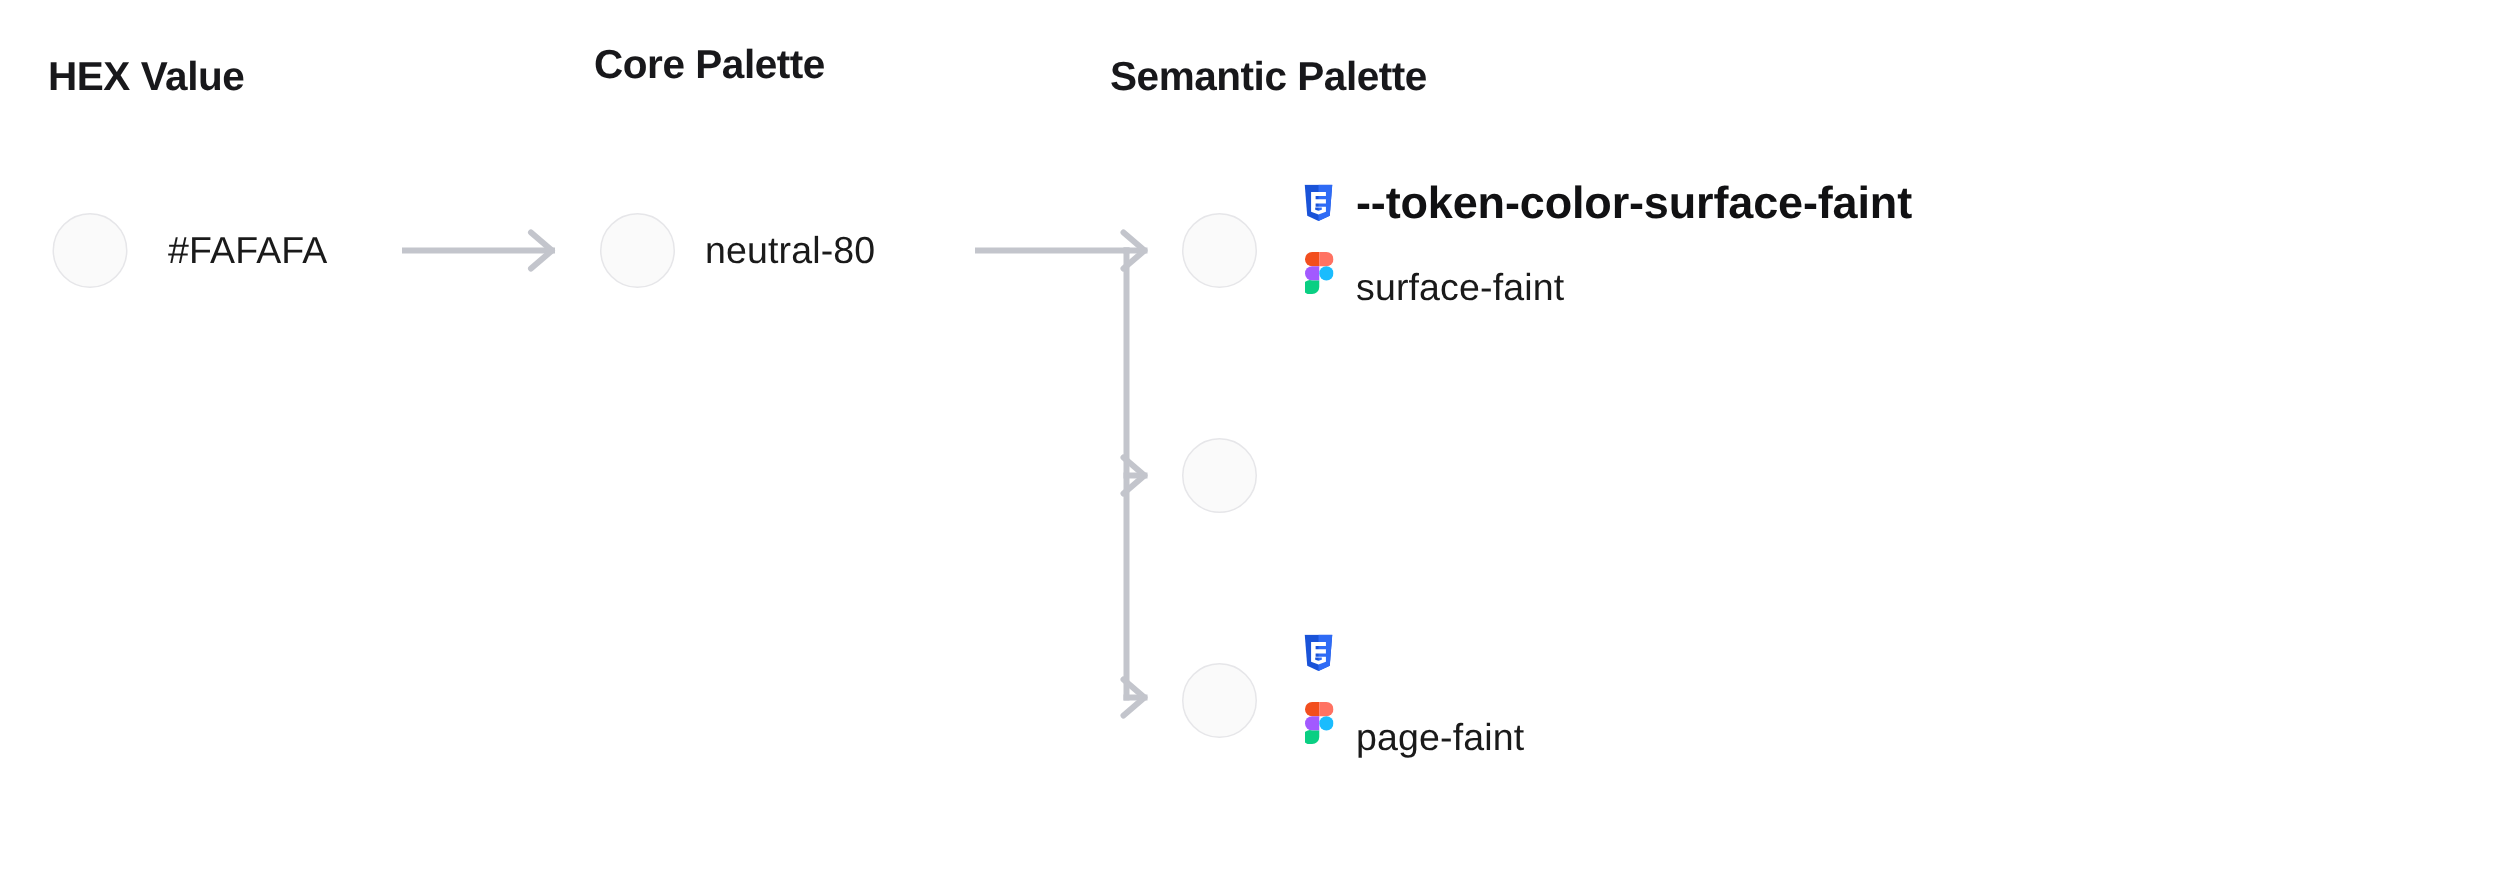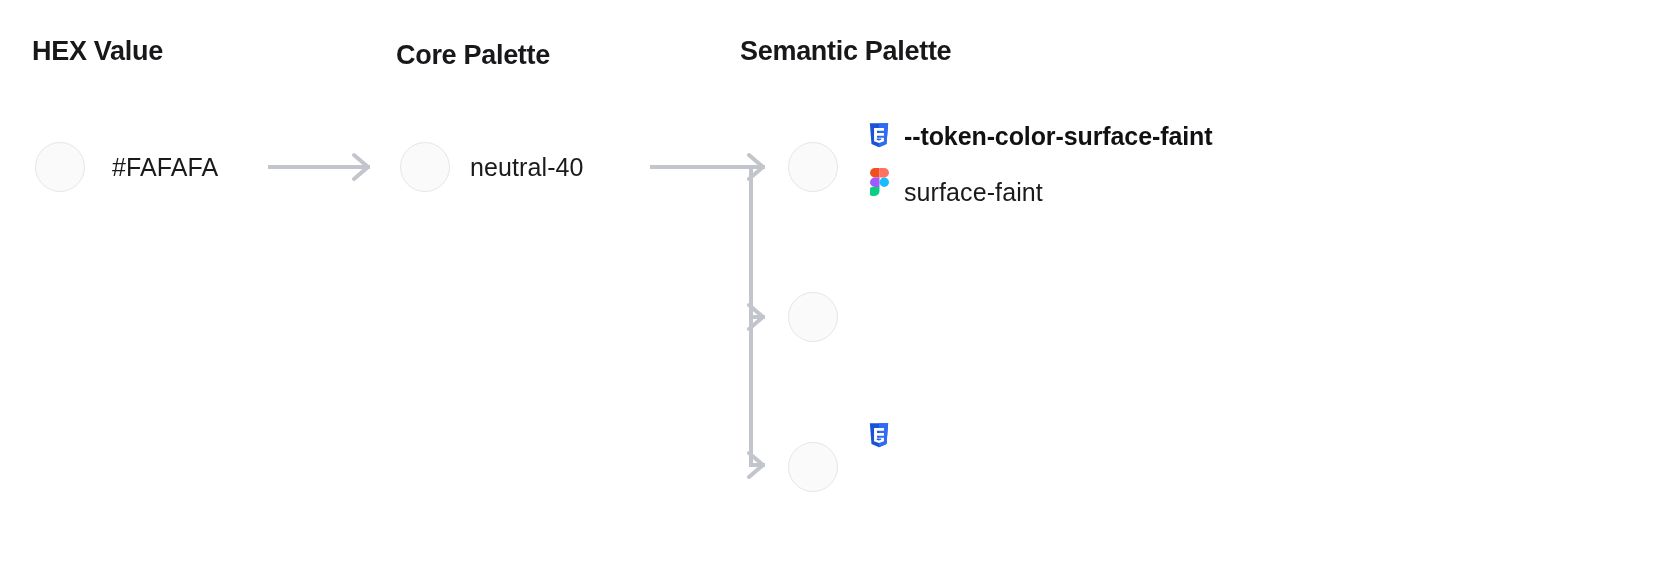--- a/index.html
+++ b/index.html
@@ -25,21 +25,21 @@
   .col-head {
     position: absolute;
     font-size: 27px;
     font-weight: 700;
     letter-spacing: -0.3px;
     color: #18181B;
     white-space: nowrap;
     line-height: 1;
   }
   #head-hex      { left: 32px;  top: 38px; }
-  #head-core     { left: 396px; top: 42px; }
+  #head-core     { left: 396px; top: 30px; }
   #head-semantic { left: 740px; top: 38px; }
 
   
   .swatch {
     position: absolute;
     width: 50px;
     height: 50px;
     border-radius: 50%;
     border: 1px solid #E6E6E9;
     background: #FAFAFA;
@@ -94,21 +94,21 @@
     flex: 0 0 auto;
     width: 26px;
     height: 30px;
     display: flex;
     align-items: center;
     justify-content: center;
   }
   .icon-slot svg { display: block; }
 
   .token-text {
-    font-size: 25px;
+    font-size: 30px;
     font-weight: 600;
     color: #111113;
     white-space: nowrap;
     line-height: 1;
     letter-spacing: -0.1px;
   }
   .figma-text {
     font-size: 25px;
     font-weight: 400;
     color: #1A1A1A;
@@ -154,21 +154,21 @@
         <line x1="751" y1="465" x2="763" y2="465"></line>
         <polyline points="749,453 763,465 749,477" stroke-linecap="round" stroke-linejoin="round"></polyline>
       </g>
     </g>
   </svg>
 
   <div class="swatch" id="swatch-hex" style="background: rgb(250, 250, 250); border-color: rgb(230, 230, 233);"></div>
   <div class="value-label" id="label-hex">#FAFAFA</div>
 
   <div class="swatch" id="swatch-core" style="background: rgb(250, 250, 250); border-color: rgb(230, 230, 233);"></div>
-  <div class="value-label" id="label-core">neutral-40</div>
+  <div class="value-label" id="label-core">neutral-80</div>
 
   <div class="swatch" id="swatch-sem-0" style="background: rgb(250, 250, 250); border-color: rgb(230, 230, 233);"></div>
   <div class="swatch" id="swatch-sem-1" style="background: rgb(250, 250, 250); border-color: rgb(230, 230, 233);"></div>
   <div class="swatch" id="swatch-sem-2" style="background: rgb(250, 250, 250); border-color: rgb(230, 230, 233);"></div>
 
   <div class="sem-row" id="sem-row-0">
     <div class="token-line">
       <span class="icon-slot">
         <svg width="22" height="26" viewBox="0 0 24 28">
           <path d="M2 0 L22 0 L20.2 22.6 L12 26.4 L3.8 22.6 Z" fill="#1A53D8"></path>
@@ -198,15 +198,27 @@
   <div class="sem-row" id="sem-row-2">
     <div class="token-line">
       <span class="icon-slot">
         <svg width="22" height="26" viewBox="0 0 24 28">
           <path d="M2 0 L22 0 L20.2 22.6 L12 26.4 L3.8 22.6 Z" fill="#1A53D8"></path>
           <path d="M12 0 L22 0 L20.2 22.6 L12 26.4 Z" fill="#2F6BF5"></path>
           <path d="M6.6 5.2 L17.4 5.2 L17.4 8.2 L9.9 8.2 L9.9 10.6 L17.4 10.6 L17.4 13.6 L9.9 13.6 L9.9 16 L17.4 16 L17.4 19.6 L12 21.6 L6.6 19.6 L6.6 16.6 L9.6 16.6 L9.6 18.1 L12 18.9 L14.4 18.1 L14.4 16.6 L6.6 16.6 Z" fill="#FFFFFF"></path>
         </svg>
       </span>
     </div>
+    <div class="token-line">
+      <span class="icon-slot">
+        <svg width="19" height="28" viewBox="0 0 19 28">
+          <path d="M9.5 0 H4.75 A4.75 4.75 0 1 0 4.75 9.5 H9.5 Z" fill="#F24E1E"></path>
+          <path d="M9.5 0 H14.25 A4.75 4.75 0 1 1 14.25 9.5 H9.5 Z" fill="#FF7262"></path>
+          <path d="M9.5 9.5 H4.75 A4.75 4.75 0 1 0 4.75 19 H9.5 Z" fill="#A259FF"></path>
+          <circle cx="14.25" cy="14.25" r="4.75" fill="#1ABCFE"></circle>
+          <path d="M9.5 19 H4.75 A4.75 4.75 0 1 0 4.75 28 A4.75 4.75 0 0 0 9.5 23.25 Z" fill="#0ACF83"></path>
+        </svg>
+      </span>
+      <span class="figma-text">page-faint</span>
+    </div>
   </div>
 
 </div>
 
 </body></html>

